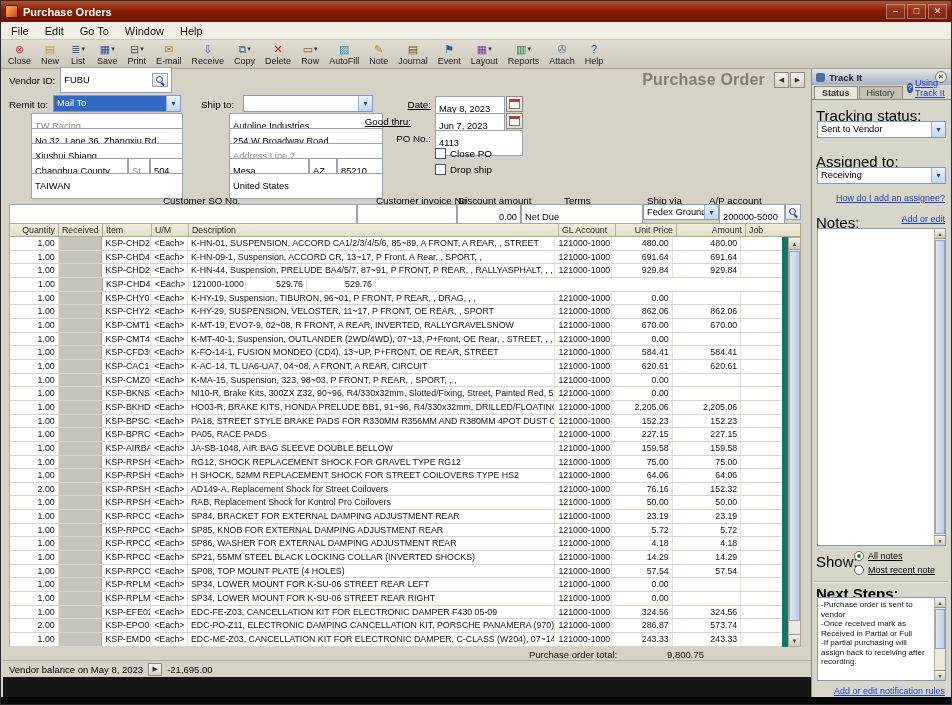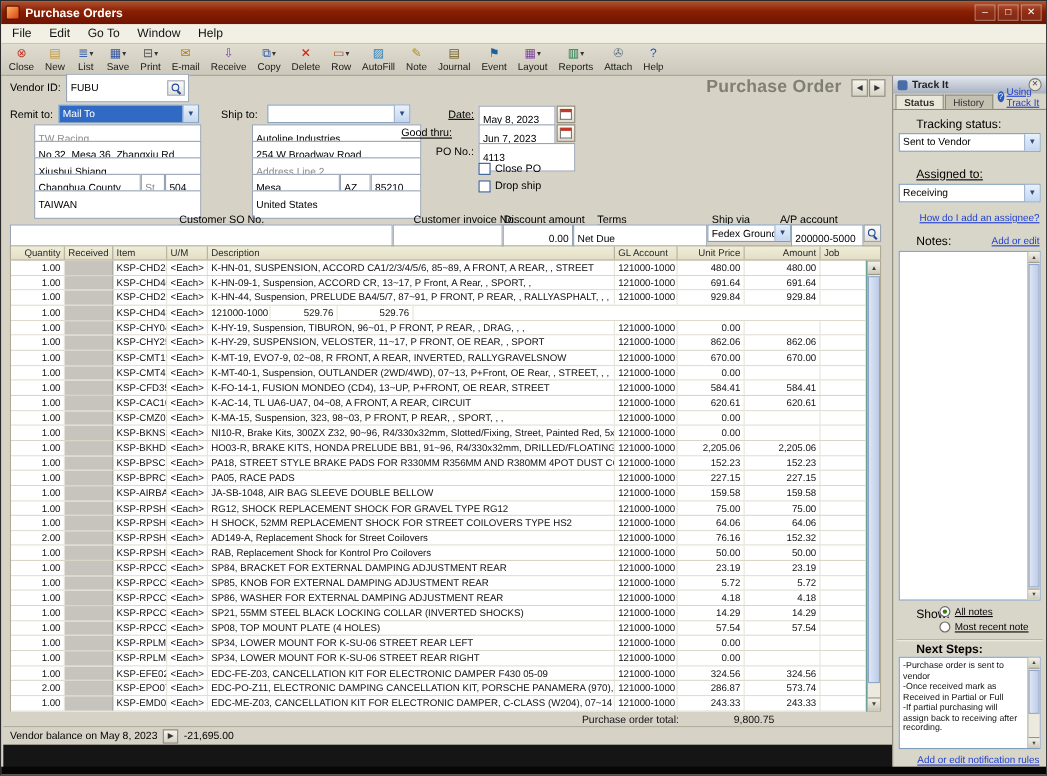--- a/index.html
+++ b/index.html
@@ -50,21 +50,21 @@
   .cbtn { width:14px; background:linear-gradient(#e9f1fb,#c3d6f0); border-left:1px solid #9ab0cc; color:#2c4a7c; font-size:7px; display:flex; align-items:center; justify-content:center; }
   .cal-btn { position:absolute; width:17px; height:16px; border:1px solid #8f8b7c; background:linear-gradient(#fbfaf5,#ddd9cb); display:flex; align-items:center; justify-content:center; padding:0; }
   .cal-icon { display:inline-block; width:11px; height:10px; background:#fff; border:1px solid #777; border-top:3px solid #c03a2a; }
   .cb-row { position:absolute; display:flex; align-items:center; font-size:9.8px; }
   .cb { width:11px; height:11px; background:#fff; border:1px solid #32598c; display:inline-block; margin-right:4px; }
 
   
   .table-wrap { position:relative; margin-left:6px; width:792px; }
   .thead { display:flex; height:14px; background:linear-gradient(#f0edd8,#e2dec6); border:1px solid #aea990; border-bottom:1px solid #aea990; }
   .th { font-size:8.8px; color:#2b2b2b; padding:1px 3px 6px 3px; border-right:1px solid #b5b09a; overflow:hidden; white-space:nowrap; }
-  .tbody { height:410px; overflow:hidden; background:#fff; border-left:1px solid #aea990; border-right:1px solid #0f766e; width:779px; }
+  .tbody { height:410px; overflow:hidden; background:#fff; border-left:1px solid #aea990; border-right:6px solid #0f766e; width:779px; }
   .trow { display:flex; height:13.66px; border-bottom:1px solid #d9d6c8; background:#fff; }
   .td { font-size:8.8px; line-height:13px; padding:0 3px; border-right:1px solid #e7e4d8; overflow:hidden; white-space:nowrap; color:#111; }
   .c-qty  { width:49px; text-align:right; }
   .c-recv { width:44px; background:#c6c4bc; border-right:1px solid #a9a79d; }
   .thead .c-recv { background:transparent; text-align:left; }
   .c-item { width:49px; }
   .c-um   { width:37px; }
   .c-desc { width:370px; }
   .c-gl   { width:57px; }
   .c-unit { width:61px; text-align:right; }
@@ -90,21 +90,21 @@
   .tp-header { position:absolute; left:0; right:0; top:0; height:16px; background:linear-gradient(180deg,#e3e7ee,#a9b2c2); display:flex; align-items:center; padding:0 4px; gap:4px; }
   .tp-header-icon { width:9px; height:9px; background:#4a6da8; border-radius:2px; }
   .tp-title { font-size:9.5px; font-weight:bold; color:#222; flex:1; }
   .tp-close { width:12px; height:12px; border:1px solid #7b7b6d; border-radius:50%; background:#e8e6dc; color:#444; font-size:7px; line-height:10px; text-align:center; }
   .tp-tabs { position:absolute; left:0; right:0; top:16px; height:15px; display:flex; align-items:flex-end; border-bottom:1px solid #8d8a7b; padding-left:2px; }
   .tp-tab { font-size:9px; padding:1px 7px; background:#c5c1b2; border:1px solid #8d8a7b; border-bottom:none; margin-right:1px; color:#333; }
   .tp-tab.active { background:#e9e6da; font-weight:bold; }
   .tp-help { margin-left:3px; display:flex; align-items:center; gap:2px; padding-bottom:1px; }
   .q-icon { width:10px; height:10px; background:#2a58c0; color:#fff; border-radius:50%; font-size:7.5px; line-height:10px; text-align:center; display:inline-block; }
   .tp-link { color:#1f3fd0; text-decoration:underline; font-size:9px; cursor:pointer; }
-  .tp-label { position:absolute; left:21px; font-size:11px; color:#000; }
+  .tp-label { position:absolute; left:4px; font-size:15px; color:#000; }
   .tp-combo { position:absolute; left:5px; right:5px; display:flex; background:#fff; border:1px solid #7f9db9; height:17px; }
   .tp-combo .val { flex:1; font-size:9.3px; padding:2px 3px 0 3px; overflow:hidden; white-space:nowrap; }
   .tp-right { position:absolute; right:6px; }
   .tp-notes-box { position:absolute; left:5px; right:5px; top:159px; height:318px; background:#fff; border:1px solid #7f9db9; }
   .inner-scroll { position:absolute; right:0; top:0; bottom:0; width:11px; background:#ece9df; border-left:1px solid #b5b1a0; }
   .is-btn { height:10px; background:linear-gradient(#f4f2ea,#cdc9bb); border-bottom:1px solid #9a9685; font-size:5px; text-align:center; line-height:10px; color:#444; }
   .is-bottom { position:absolute; bottom:0; left:0; right:0; border-top:1px solid #9a9685; border-bottom:none; }
   .is-thumb { position:absolute; left:0; right:0; background:linear-gradient(90deg,#dfe6f4,#bccbe8); border:1px solid #8fa6cc; }
   .radio-row { position:absolute; display:flex; align-items:center; font-size:9px;text-decoration:underline; }
   .radio { width:10px; height:10px; border:1px solid #666; border-radius:50%; background:#fff; position:relative; margin-right:4px; flex:none; }
@@ -272,21 +272,21 @@
 
       <span class="lbl" style="left:6px;top:8px">Remit to:</span>
       <div class="combo selected" style="left:50px;top:4px;width:128px">
         <span class="val">Mail To</span>
         <span class="cbtn">▼</span>
       </div>
       <div class="field" style="left:28px;top:22px;width:152px">
           <span class="ph">TW Racing</span>
         </div>
       <div class="field" style="left:28px;top:37px;width:152px">
-          <span>No.32, Mesa 36, Zhangxiu Rd</span>
+          <span>No.32, Lane 36, Zhangxiu Rd</span>
         </div>
       <div class="field" style="left:28px;top:52px;width:152px">
           <span>Xiushui Shiang</span>
         </div>
       <div class="field" style="left:28px;top:67px;width:97px">
           <span>Changhua County</span>
         </div>
       <div class="field" style="left:125px;top:67px;width:22px">
           <span class="ph">St</span>
         </div>
@@ -350,21 +350,21 @@
         <span>Close PO</span>
       </label>
       <label class="cb-row" style="left:432px;top:73px">
         <span class="cb"></span>
         <span>Drop ship</span>
       </label>
 
       <span class="lbl u" style="left:160px;top:104px">Customer SO No.</span>
       <span class="lbl u" style="left:373px;top:104px">Customer invoice No.</span>
       <span class="lbl u" style="left:455px;top:104px">Discount amount</span>
-      <span class="lbl u" style="left:540px;top:104px">Terms</span>
+      <span class="lbl u" style="left:561px;top:104px">Terms</span>
       <span class="lbl u" style="left:644px;top:104px">Ship via</span>
       <span class="lbl u" style="left:706px;top:104px">A/P account</span>
 
       <div class="field" style="left:6px;top:113px;width:348px;height:16px"></div>
       <div class="field" style="left:354px;top:113px;width:100px;height:16px"></div>
       <div class="field" style="left:454px;top:113px;width:64px;height:16px;justify-content:flex-end">
           <span>0.00</span>
         </div>
       <div class="field" style="left:518px;top:113px;width:122px;height:16px">
           <span>Net Due</span>

